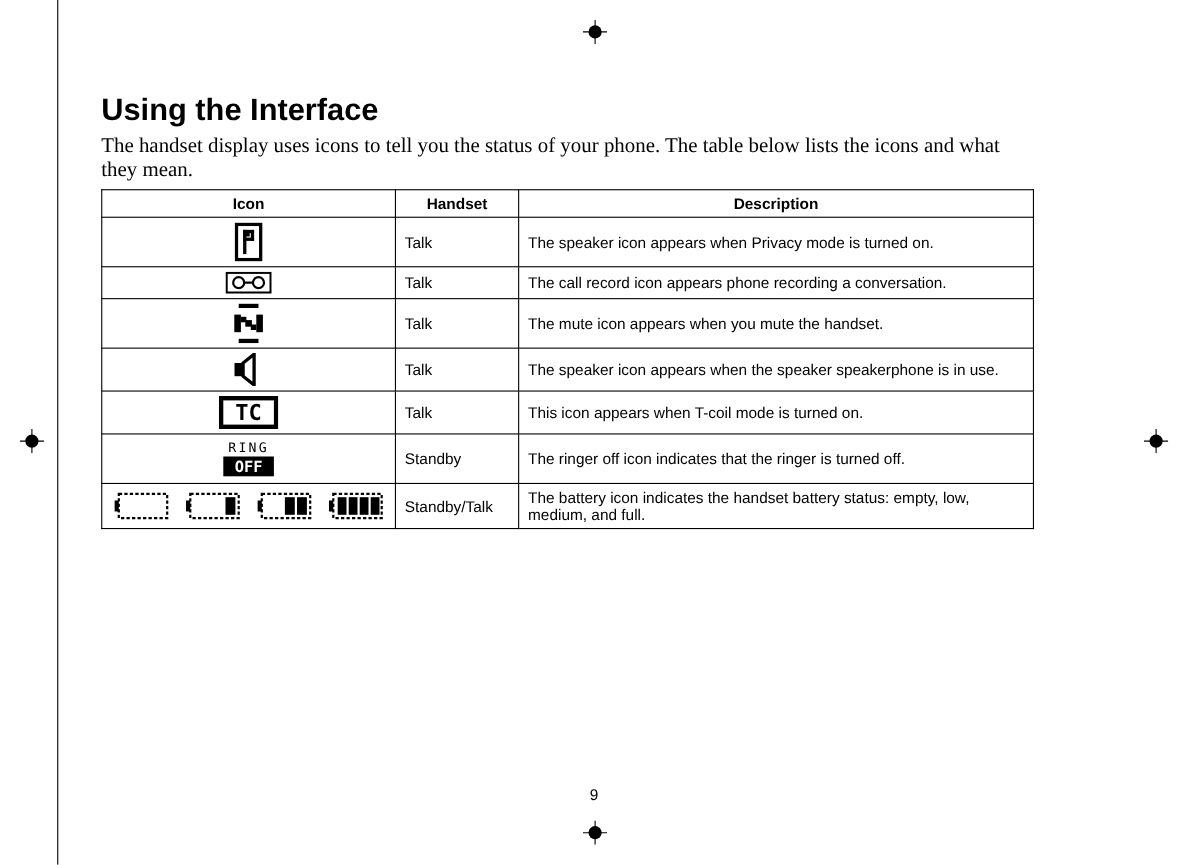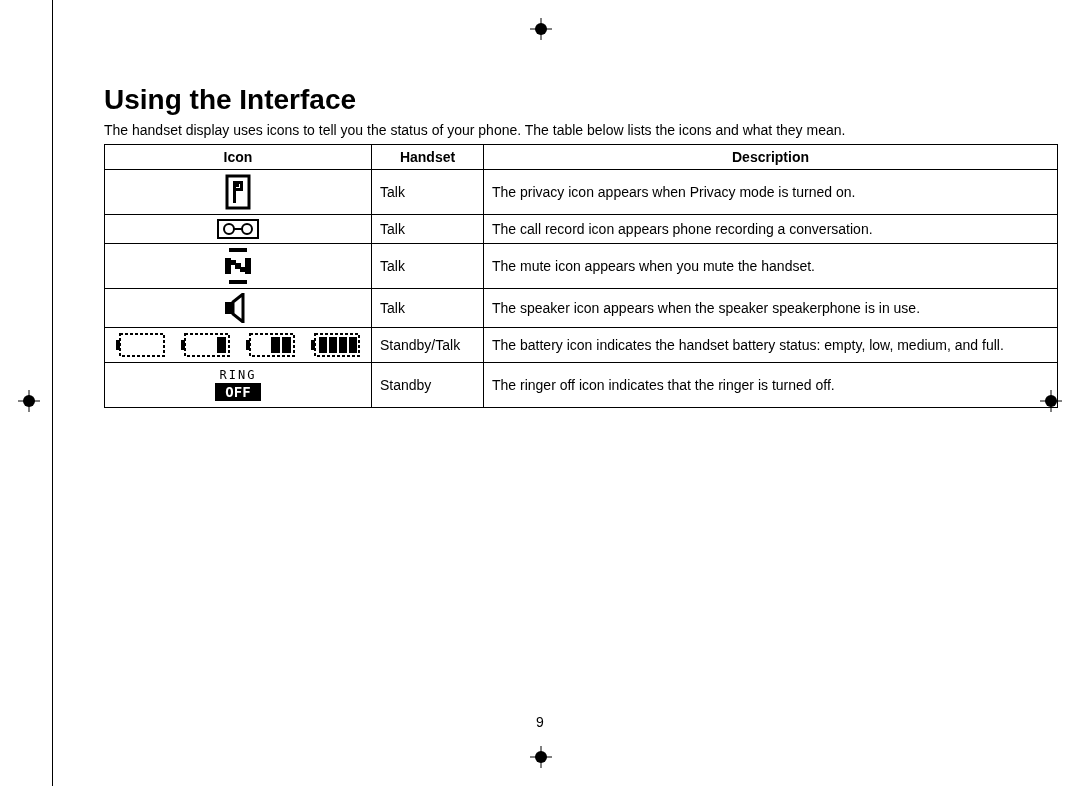--- a/index.html
+++ b/index.html
@@ -26,37 +26,38 @@
     line-height: 1;
     color: #000;
   }
   .reg-top { top: 18px; left: 530px; }
   .reg-bottom { bottom: 18px; left: 530px; }
   .reg-left { top: 390px; left: 18px; }
   .reg-right { top: 390px; right: 18px; }
 
   .content {
     position: absolute;
-    left: 104px;
+    left: 92px;
     top: 84px;
-    width: 954px;
+    width: 848px;
   }
   h1.page-title {
     font-size: 28px;
     font-weight: bold;
     margin: 0 0 6px 0;
   }
   h2.section-title {
     font-size: 20px;
     font-weight: bold;
     margin: 0 0 4px 0;
   }
   p.intro {
-    font-size: 14px;
+    font-size: 19px;
     margin: 0 0 6px 0;
+    font-family: Liberation Serif, serif;
   }
   table.icon-table {
     border-collapse: collapse;
     width: 100%;
   }
   table.icon-table th, table.icon-table td {
     border: 1px solid #000;
     padding: 4px 8px;
     font-size: 14px;
     text-align: left;
@@ -138,21 +139,21 @@
           <svg width="26" height="36" viewBox="0 0 26 36">
             <rect x="2" y="2" width="22" height="32" fill="none" stroke="#000" stroke-width="3"></rect>
             <rect x="8" y="7" width="6" height="6" fill="#000"></rect>
             <rect x="8" y="7" width="10" height="3" fill="#000"></rect>
             <rect x="15" y="7" width="3" height="10" fill="#000"></rect>
             <rect x="8" y="14" width="10" height="3" fill="#000"></rect>
             <rect x="8" y="7" width="3" height="22" fill="#000"></rect>
           </svg>
         </td>
         <td class="status-cell">Talk</td>
-        <td>The privacy icon appears when Privacy mode is turned on.</td>
+        <td>The speaker icon appears when Privacy mode is turned on.</td>
       </tr>
       <tr>
         <td class="icon-cell">
           <svg width="42" height="20" viewBox="0 0 42 20">
             <rect x="1" y="1" width="40" height="18" fill="none" stroke="#000" stroke-width="2"></rect>
             <circle cx="12" cy="10" r="5" fill="none" stroke="#000" stroke-width="2"></circle>
             <circle cx="30" cy="10" r="5" fill="none" stroke="#000" stroke-width="2"></circle>
             <line x1="17" y1="10" x2="25" y2="10" stroke="#000" stroke-width="2"></line>
           </svg>
         </td>
@@ -179,20 +180,41 @@
           <svg width="26" height="30" viewBox="0 0 26 30">
             <rect x="0" y="9" width="8" height="12" fill="#000"></rect>
             <polygon points="8,9 18,1 18,29 8,21" fill="none" stroke="#000" stroke-width="3"></polygon>
           </svg>
         </td>
         <td class="status-cell">Talk</td>
         <td>The speaker icon appears when the speaker speakerphone is in use.</td>
       </tr>
       <tr>
         <td class="icon-cell">
+          <svg width="54" height="30" viewBox="0 0 54 30">
+            <rect x="2" y="2" width="50" height="26" fill="none" stroke="#000" stroke-width="4"></rect>
+            <text x="27" y="22" text-anchor="middle" font-family="monospace" font-size="20" font-weight="bold" fill="#000">TC</text>
+          </svg>
+        </td>
+        <td class="status-cell">Talk</td>
+        <td>This icon appears when T-coil mode is turned on.</td>
+      </tr>
+      <tr>
+        <td class="icon-cell">
+          <svg width="54" height="36" viewBox="0 0 54 36">
+            <text x="27" y="12" text-anchor="middle" font-family="monospace" font-size="12" letter-spacing="2" fill="#000">RING</text>
+            <rect x="4" y="16" width="46" height="18" fill="#000"></rect>
+            <text x="27" y="30" text-anchor="middle" font-family="monospace" font-size="14" font-weight="bold" fill="#fff">OFF</text>
+          </svg>
+        </td>
+        <td class="status-cell">Standby</td>
+        <td>The ringer off icon indicates that the ringer is turned off.</td>
+      </tr>
+      <tr>
+        <td class="icon-cell">
           <div class="battery-row">
             <svg width="50" height="26" viewBox="0 0 50 26">
                 <rect x="0" y="8" width="4" height="10" fill="#000"></rect>
                 <rect x="4" y="2" width="44" height="22" fill="none" stroke="#000" stroke-width="2" stroke-dasharray="3,2"></rect>
               </svg>
             <svg width="50" height="26" viewBox="0 0 50 26">
                 <rect x="0" y="8" width="4" height="10" fill="#000"></rect>
                 <rect x="4" y="2" width="44" height="22" fill="none" stroke="#000" stroke-width="2" stroke-dasharray="3,2"></rect>
                 <rect x="36" y="5" width="9" height="16" fill="#000"></rect>
               </svg>
@@ -208,28 +230,17 @@
                 <rect x="8" y="5" width="8" height="16" fill="#000"></rect>
                 <rect x="18" y="5" width="8" height="16" fill="#000"></rect>
                 <rect x="28" y="5" width="8" height="16" fill="#000"></rect>
                 <rect x="38" y="5" width="8" height="16" fill="#000"></rect>
               </svg>
           </div>
         </td>
         <td class="status-cell">Standby/Talk</td>
         <td>The battery icon indicates the handset battery status: empty, low, medium, and full.</td>
       </tr>
-      <tr>
-        <td class="icon-cell">
-          <svg width="54" height="36" viewBox="0 0 54 36">
-            <text x="27" y="12" text-anchor="middle" font-family="monospace" font-size="12" letter-spacing="2" fill="#000">RING</text>
-            <rect x="4" y="16" width="46" height="18" fill="#000"></rect>
-            <text x="27" y="30" text-anchor="middle" font-family="monospace" font-size="14" font-weight="bold" fill="#fff">OFF</text>
-          </svg>
-        </td>
-        <td class="status-cell">Standby</td>
-        <td>The ringer off icon indicates that the ringer is turned off.</td>
-      </tr>
     </tbody>
   </table>
 </div>
 
 <div class="page-number">9</div>
 
 </body></html>

